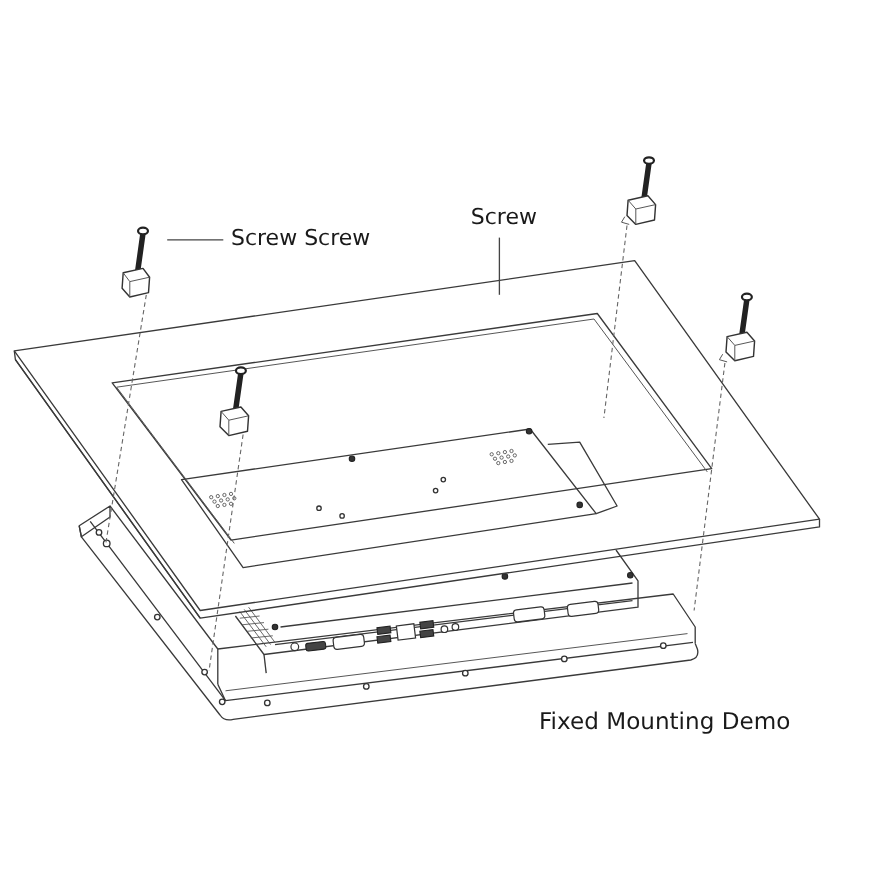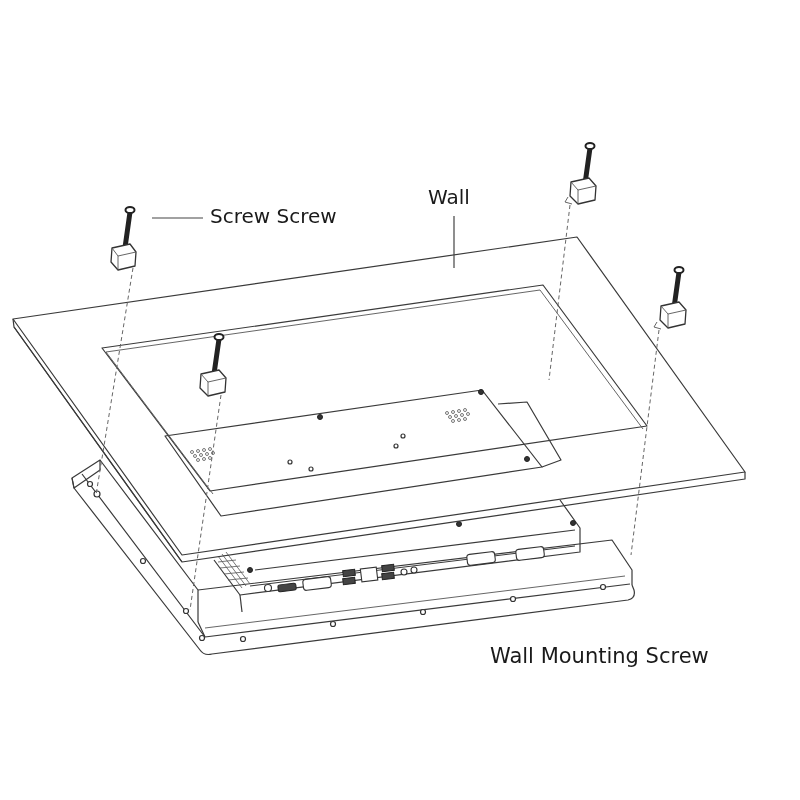--- a/index.html
+++ b/index.html
@@ -164,14 +164,14 @@
   <g>
     <line class="screw-shaft" x1="679" y1="272" x2="672" y2="322"></line>
     <ellipse class="screw-head" cx="679" cy="270" rx="4.5" ry="3"></ellipse>
     <path class="bracket" d="M661,306 L679,302 L686,310 L685,324 L668,328 L660,320 Z"></path>
     <path class="ln-thin" d="M661,306 L668,314 L686,310 M668,314 L668,328"></path>
     <path class="ln-thin" d="M657,322 L654,327 L661,329"></path>
   </g>
 </svg>
 
 <div class="label lbl-screw">Screw Screw</div>
-<div class="label lbl-wall">Wall</div>
-<div class="label lbl-demo">Wall Mounting Screw</div>
+<div class="label lbl-wall">Screw</div>
+<div class="label lbl-demo">Fixed Mounting Demo</div>
 
 </body></html>

